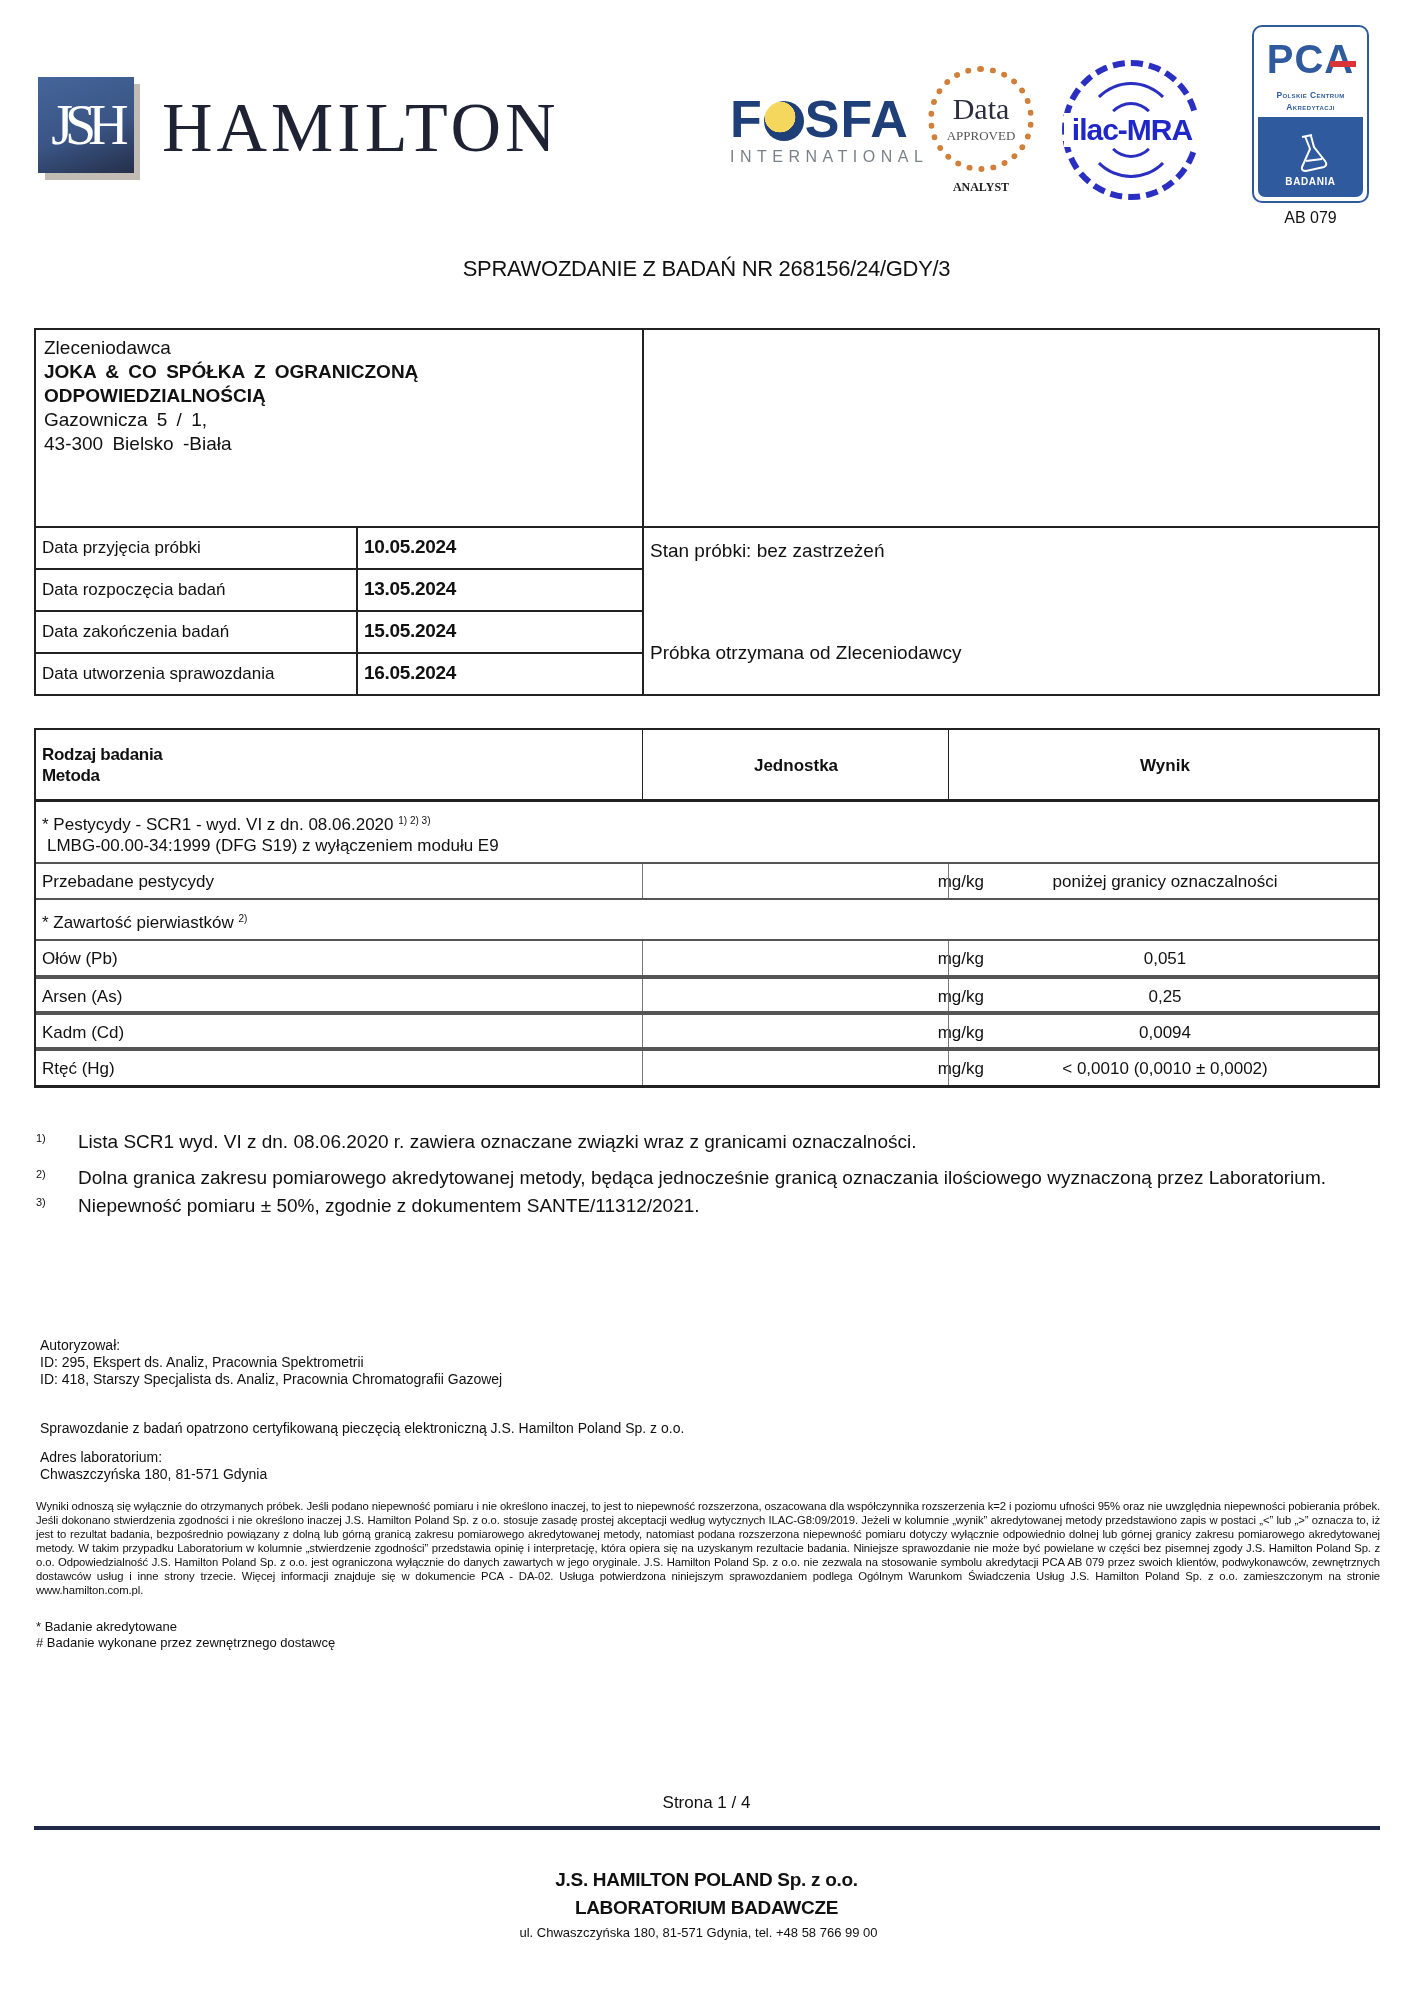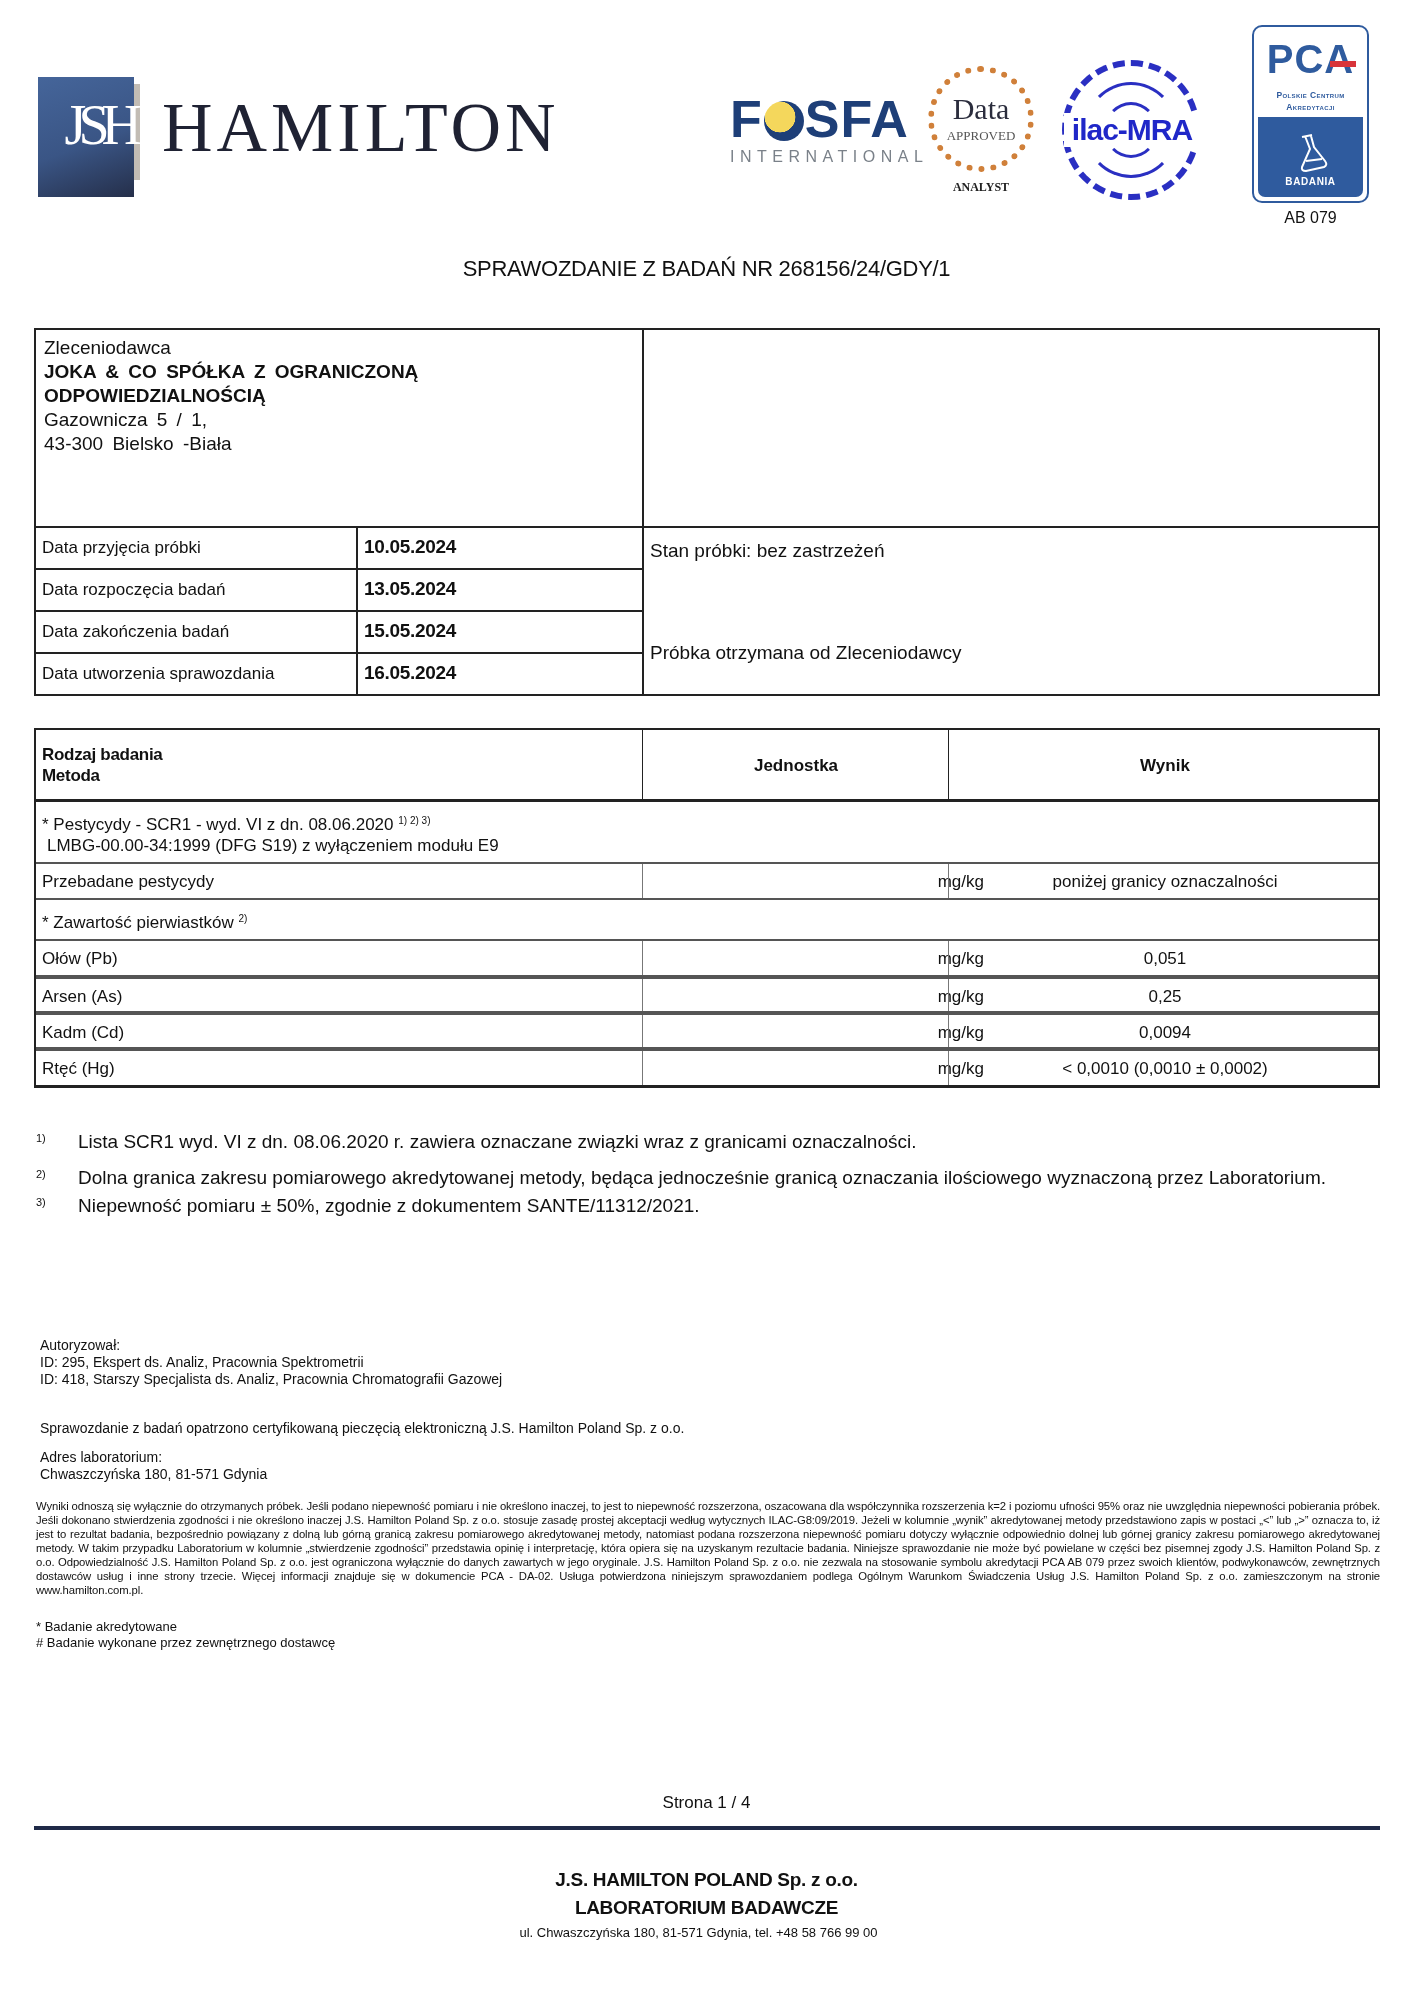--- a/index.html
+++ b/index.html
@@ -2,23 +2,23 @@
 <html><head>
 <meta charset="utf-8">
 <style>
   * { box-sizing: border-box; margin: 0; padding: 0; }
   html, body { width: 1413px; height: 2000px; background: #ffffff; }
   body { position: relative; font-family: "Liberation Sans", sans-serif; color: #111; }
 
   
   .logo-jsh { position: absolute; left: 38px; top: 77px; width: 97px; height: 97px; }
   .logo-jsh .shadow { position: absolute; left: 7px; top: 7px; width: 95px; height: 96px; background: #c2bcb4; }
-  .logo-jsh .box { position: absolute; left: 0; top: 0; width: 96px; height: 120px;
+  .logo-jsh .box { position: absolute; left: 0; top: 0; width: 96px; height: 96px;
     background: linear-gradient(160deg, #45659a 0%, #3a5585 55%, #252f4a 100%);
-    color: #fff; font-family: "Liberation Serif", serif; font-size: 56px; line-height: 96px; text-align: right; letter-spacing: -8px; }
+    color: #fff; font-family: "Liberation Serif", serif; font-size: 56px; line-height: 96px; text-align: center; letter-spacing: -8px; }
   .logo-hamilton { position: absolute; left: 162px; top: 88px; font-family: "Liberation Serif", serif;
     font-size: 70px; letter-spacing: 4px; color: #1f2233; line-height: 80px; }
 
   .logo-fosfa { position: absolute; left: 730px; top: 92px; width: 190px; }
   .fosfa-main { font-family: "Liberation Sans", sans-serif; font-weight: bold; font-size: 52px; color: #1e3f78; letter-spacing: 1px; line-height: 54px; }
   .fosfa-globe { display: inline-block; width: 40px; height: 40px; border-radius: 50%;
     background: radial-gradient(circle at 40% 40%, #f4d75c 0 45%, #1e3f78 46% 100%); vertical-align: -4px; margin: 0 1px; }
   .fosfa-sub { font-size: 16px; letter-spacing: 5.5px; color: #7a8189; margin-top: 2px; }
 
   .logo-gafta { position: absolute; left: 922px; top: 66px; width: 118px; height: 130px; text-align: center; }
@@ -141,21 +141,21 @@
   <div class="pca-blue">
     <svg class="pca-flask" viewBox="0 0 32 42" fill="none" stroke="#fff" stroke-width="2">
       <path d="M4 4 L14 2 M7 3 L12 16 L4 34 Q3 38 8 38 L26 34 Q30 32 27 28 L16 14 L13 3"></path>
       <path d="M8 28 L24 26"></path>
     </svg>
     <div class="pca-badania">BADANIA</div>
   </div>
 </div>
 <div class="pca-ab">AB 079</div>
 
-<div class="report-title">SPRAWOZDANIE Z BADAŃ NR 268156/24/GDY/1</div>
+<div class="report-title">SPRAWOZDANIE Z BADAŃ NR 268156/24/GDY/3</div>
 
 <div class="info-box">
   <div class="info-vdiv"></div>
   <div class="info-hdiv"></div>
 
   <div class="client">
     <div>Zleceniodawca</div>
     <div class="bold" style="word-spacing:4px;">JOKA &amp; CO SPÓŁKA Z OGRANICZONĄ</div>
     <div class="bold">ODPOWIEDZIALNOŚCIĄ</div>
     <div style="word-spacing:4px;">Gazownicza 5 / 1,</div>

